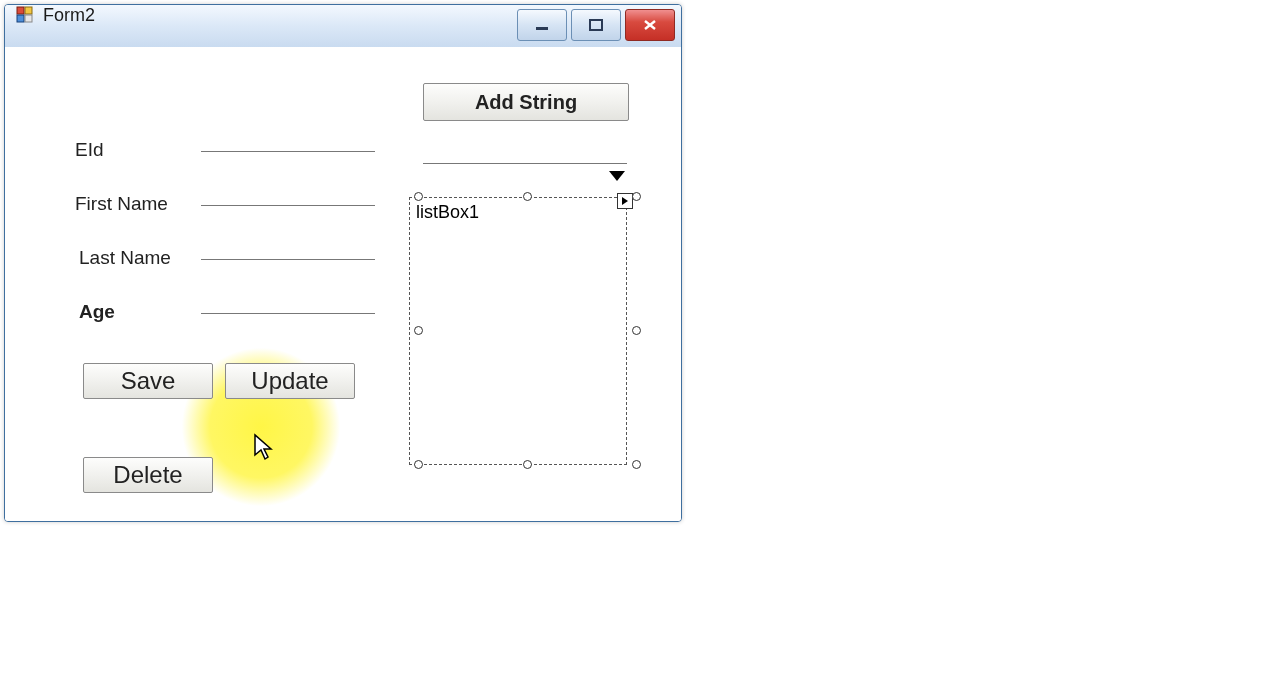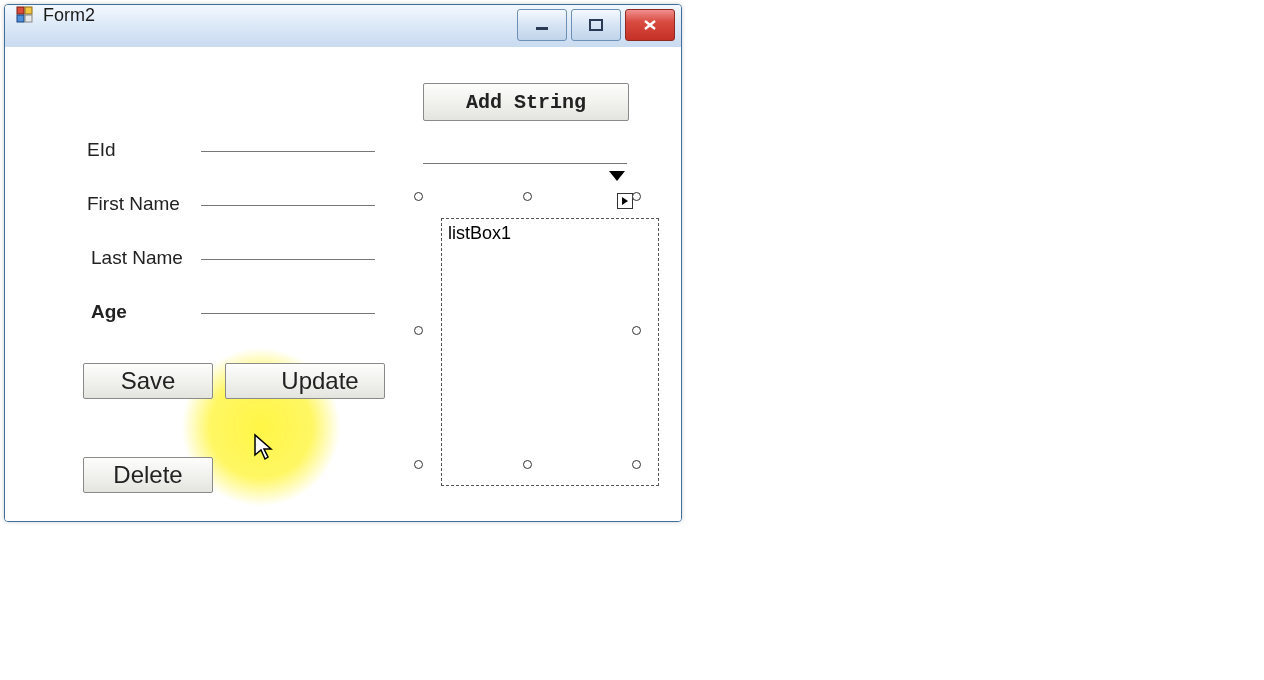--- a/index.html
+++ b/index.html
@@ -69,21 +69,20 @@
   .winbtn svg { pointer-events:none; }
   .client {
     position: absolute;
     left: 0; right: 0; top: 42px; bottom: 0;
     background: #fff;
   }
   .lbl {
     position: absolute;
     font-size: 19px;
     color: #222;
-    margin-left: 12px;
   }
   .underline-input {
     position: absolute;
     border: none;
     border-bottom: 1px solid #777;
     background: transparent;
     height: 24px;
     outline: none;
     font-size: 16px;
   }
@@ -95,21 +94,20 @@
     color: #222;
     text-align: center;
     display: flex;
     align-items: center;
     justify-content: center;
     border-radius: 2px;
   }
   .btn.big {
     font-weight: bold;
     font-size: 20px;
-    font-family: Liberation Mono, monospace;
   }
   .combo {
     position: absolute;
     border-bottom: 1px solid #777;
     height: 28px;
   }
   .combo .arrow {
     position: absolute;
     right: 2px;
     bottom: -18px;
@@ -206,37 +204,37 @@
     <input class="underline-input" style="left: 196px; top: 186px; width: 170px;" value="">
 
     <span class="lbl" style="left:74px; top:254px;font-weight:bold;">Age</span>
     <input class="underline-input" style="left: 196px; top: 240px; width: 170px;" value="">
 
     <div class="highlight" style="left:176px; top:300px;"></div>
 
     <div class="btn" style="left:78px; top:316px; width:128px; height:34px;">
       <span>Save</span>
     </div>
-    <div class="btn" style="left:220px; top:316px; width:128px; height:34px;padding-left:30px;">
+    <div class="btn" style="left:220px; top:316px; width:128px; height:34px;">
       <span>Update</span>
     </div>
     <div class="btn" style="left:78px; top:366px; width:128px; height:34px;margin-top:44px;">
       <span>Delete</span>
     </div>
 
     <div class="btn big" style="left:418px; top:36px; width:204px; height:36px;">
       <span>Add String</span>
     </div>
 
     <div class="combo" style="left:418px; top:88px; width:204px;">
       <span></span>
       <div class="arrow"></div>
     </div>
 
-    <div class="listbox" style="left:436px; top:150px; width:218px; height:268px;margin-top:21px;">
+    <div class="listbox" style="left:404px; top:150px; width:218px; height:268px;">
       <span>listBox1</span>
     </div>
 
     <div class="smarttag" style="left:612px; top:146px;"></div>
 
     <div class="handle" style="left:409px; top:145px;"></div>
     <div class="handle" style="left:518px; top:145px;"></div>
     <div class="handle" style="left:627px; top:145px;"></div>
     <div class="handle" style="left:409px; top:279px;"></div>
     <div class="handle" style="left:627px; top:279px;"></div>

